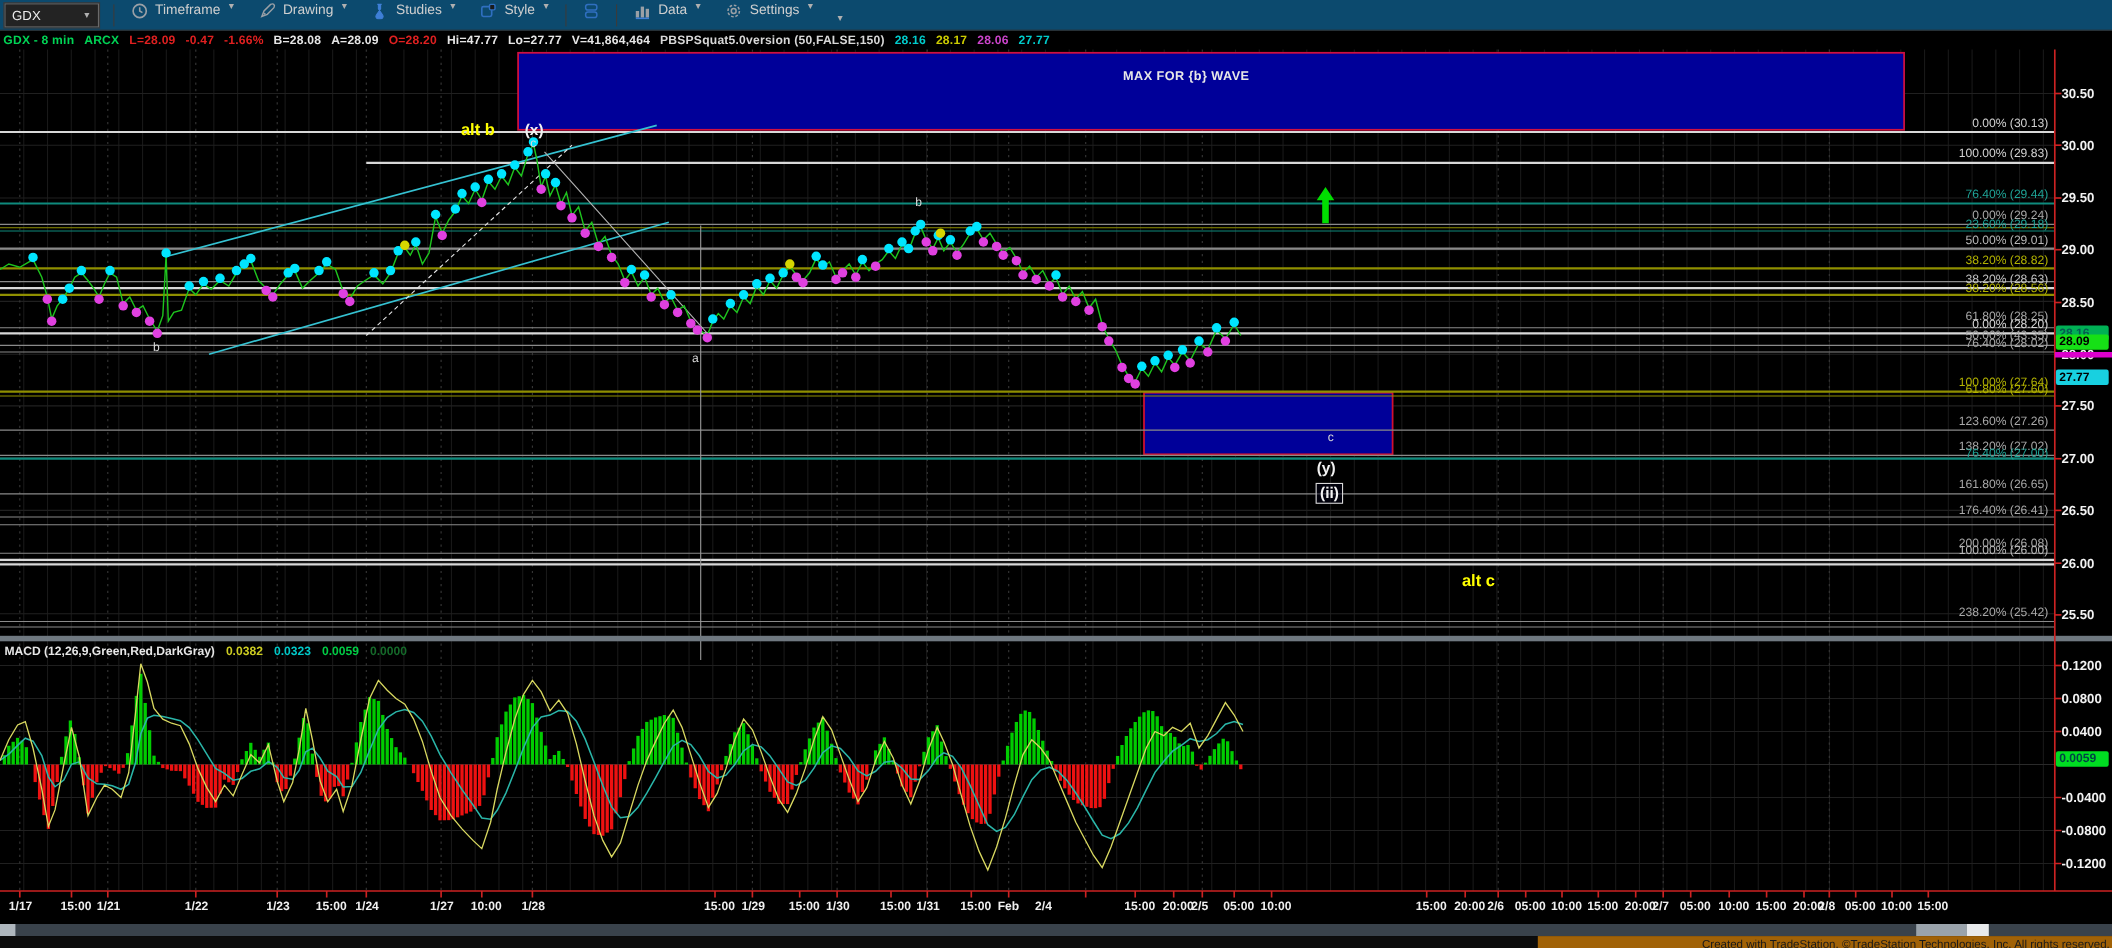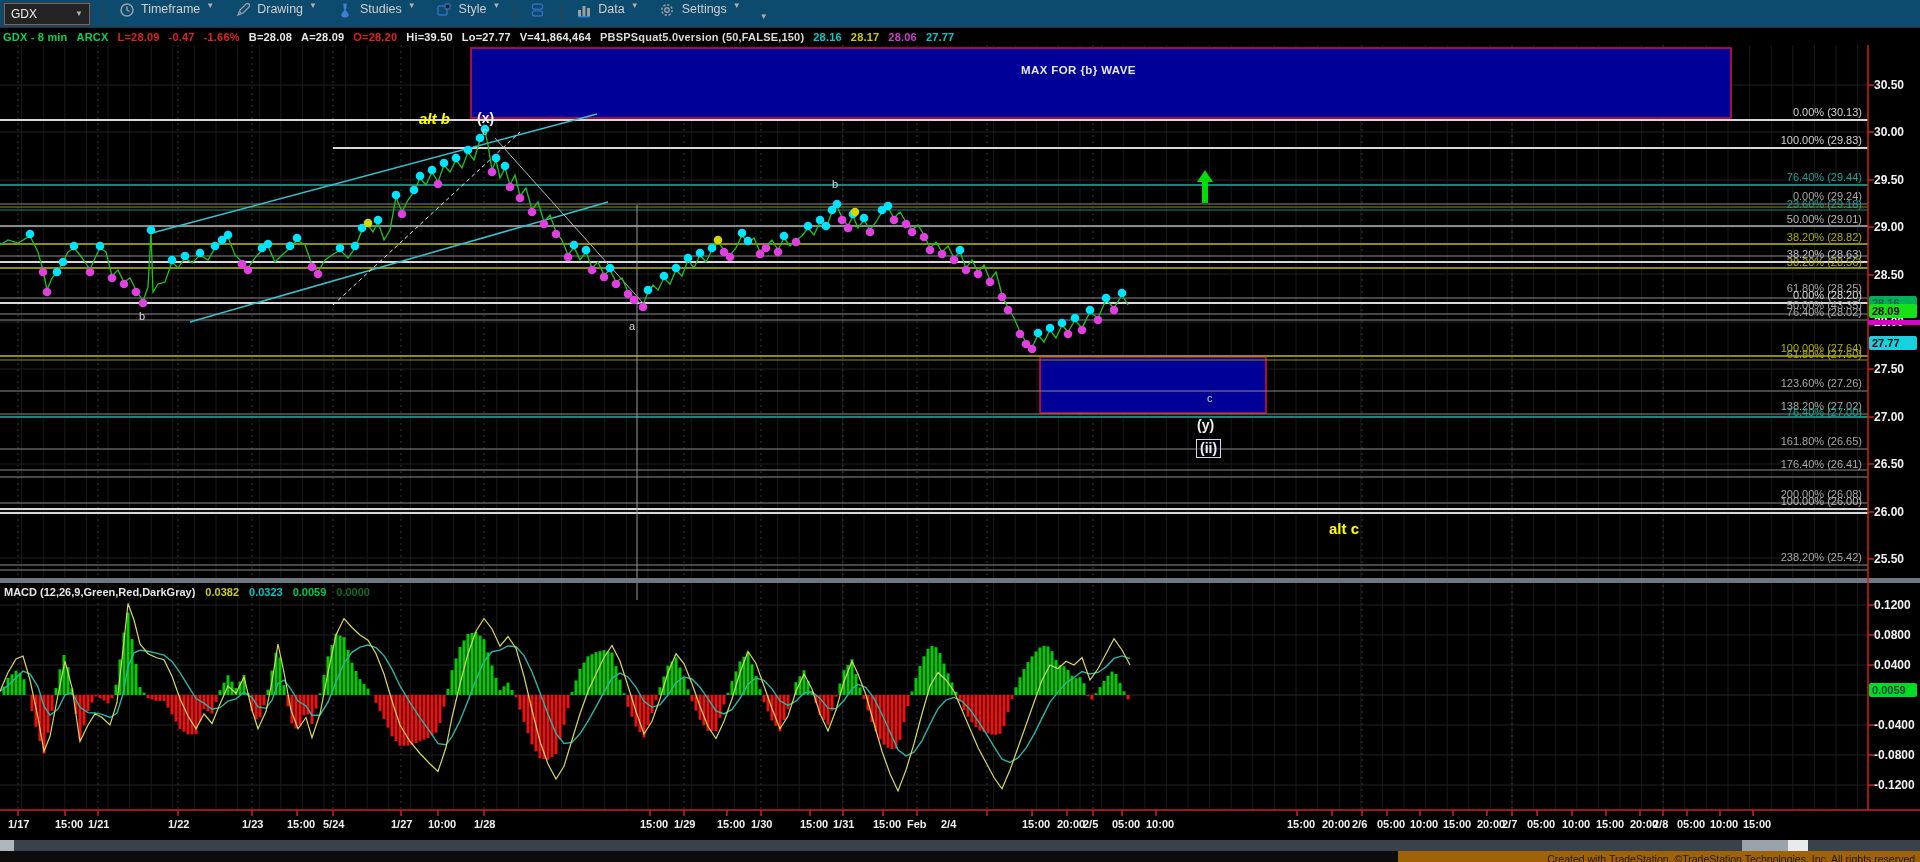--- a/index.html
+++ b/index.html
@@ -142,21 +142,21 @@
 
   <div id="statusbar">
       <span style="color: rgb(0, 212, 85);">GDX - 8 min</span>
       <span style="color: rgb(0, 212, 85);">ARCX</span>
       <span style="color: rgb(224, 32, 32);">L=28.09</span>
       <span style="color: rgb(224, 32, 32);">-0.47</span>
       <span style="color: rgb(224, 32, 32);">-1.66%</span>
       <span style="color: rgb(230, 230, 230);">B=28.08</span>
       <span style="color: rgb(230, 230, 230);">A=28.09</span>
       <span style="color: rgb(224, 32, 32);">O=28.20</span>
-      <span style="color: rgb(230, 230, 230);">Hi=39.50</span>
+      <span style="color: rgb(230, 230, 230);">Hi=47.77</span>
       <span style="color: rgb(230, 230, 230);">Lo=27.77</span>
       <span style="color: rgb(230, 230, 230);">V=41,864,464</span>
       <span style="color: rgb(216, 216, 216);">PBSPSquat5.0version (50,FALSE,150)</span>
       <span style="color: rgb(0, 204, 204);">28.16</span>
       <span style="color: rgb(204, 204, 0);">28.17</span>
       <span style="color: rgb(204, 68, 204);">28.06</span>
       <span style="color: rgb(0, 204, 204);">27.77</span>
     </div>
 
   <svg id="chart" width="1920" height="862">
@@ -836,21 +836,21 @@
       <div class="ax-label" style="top: 718px;">-0.0400</div>
       <div class="ax-label" style="top: 748px;">-0.0800</div>
       <div class="ax-label" style="top: 778px;">-0.1200</div>
       <div class="badge" style="top: 683px; background: rgb(0, 221, 34); color: rgb(0, 68, 68);">0.0059</div>
       <div class="time-label" style="left: 8px; top: 818px;">1/17</div>
       <div class="time-label" style="left: 55px; top: 818px;">15:00</div>
       <div class="time-label" style="left: 88px; top: 818px;">1/21</div>
       <div class="time-label" style="left: 168px; top: 818px;">1/22</div>
       <div class="time-label" style="left: 242px; top: 818px;">1/23</div>
       <div class="time-label" style="left: 287px; top: 818px;">15:00</div>
-      <div class="time-label" style="left: 323px; top: 818px;">5/24</div>
+      <div class="time-label" style="left: 323px; top: 818px;">1/24</div>
       <div class="time-label" style="left: 391px; top: 818px;">1/27</div>
       <div class="time-label" style="left: 428px; top: 818px;">10:00</div>
       <div class="time-label" style="left: 474px; top: 818px;">1/28</div>
       <div class="time-label" style="left: 640px; top: 818px;">15:00</div>
       <div class="time-label" style="left: 674px; top: 818px;">1/29</div>
       <div class="time-label" style="left: 717px; top: 818px;">15:00</div>
       <div class="time-label" style="left: 751px; top: 818px;">1/30</div>
       <div class="time-label" style="left: 800px; top: 818px;">15:00</div>
       <div class="time-label" style="left: 833px; top: 818px;">1/31</div>
       <div class="time-label" style="left: 873px; top: 818px;">15:00</div>
@@ -870,21 +870,21 @@
       <div class="time-label" style="left: 1477px; top: 818px;">20:00</div>
       <div class="time-label" style="left: 1502px; top: 818px;">2/7</div>
       <div class="time-label" style="left: 1527px; top: 818px;">05:00</div>
       <div class="time-label" style="left: 1562px; top: 818px;">10:00</div>
       <div class="time-label" style="left: 1596px; top: 818px;">15:00</div>
       <div class="time-label" style="left: 1630px; top: 818px;">20:00</div>
       <div class="time-label" style="left: 1653px; top: 818px;">2/8</div>
       <div class="time-label" style="left: 1677px; top: 818px;">05:00</div>
       <div class="time-label" style="left: 1710px; top: 818px;">10:00</div>
       <div class="time-label" style="left: 1743px; top: 818px;">15:00</div>
-      <div class="ann yellow-big" style="left: 419px; top: 110px; font-style: italic;">alt b</div>
+      <div class="ann yellow-big" style="left: 419px; top: 110px;">alt b</div>
       <div class="ann white-big" style="left: 477px; top: 110px;">(x)</div>
       <div class="ann small" style="left: 482px; top: 125px;">c</div>
       <div class="ann small" style="left: 139px; top: 310px;">b</div>
       <div class="ann small" style="left: 629px; top: 320px;">a</div>
       <div class="ann small" style="left: 832px; top: 178px;">b</div>
       <div class="ann small" style="left: 1207px; top: 392px;">c</div>
       <div class="ann white-big" style="left: 1197px; top: 417px;">(y)</div>
       <div class="ann white-big boxed" style="left: 1196px; top: 439px;">(ii)</div>
       <div class="ann yellow-big" style="left: 1329px; top: 520px;">alt c</div>
       <div id="max-label" style="left: 1021px; top: 64px; position: absolute; font-size: 11.5px; font-weight: 600; color: rgb(232, 232, 232);">MAX FOR {b} WAVE</div>

